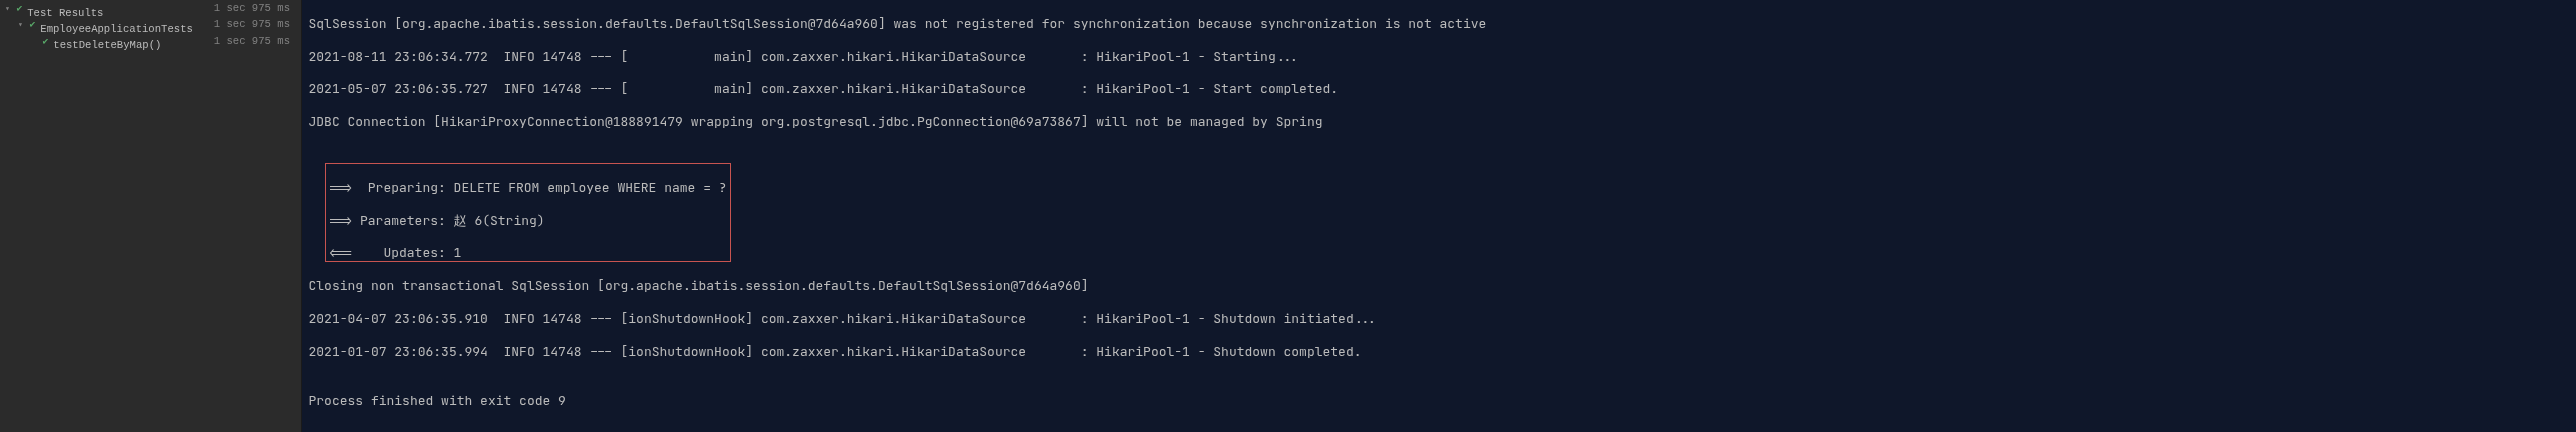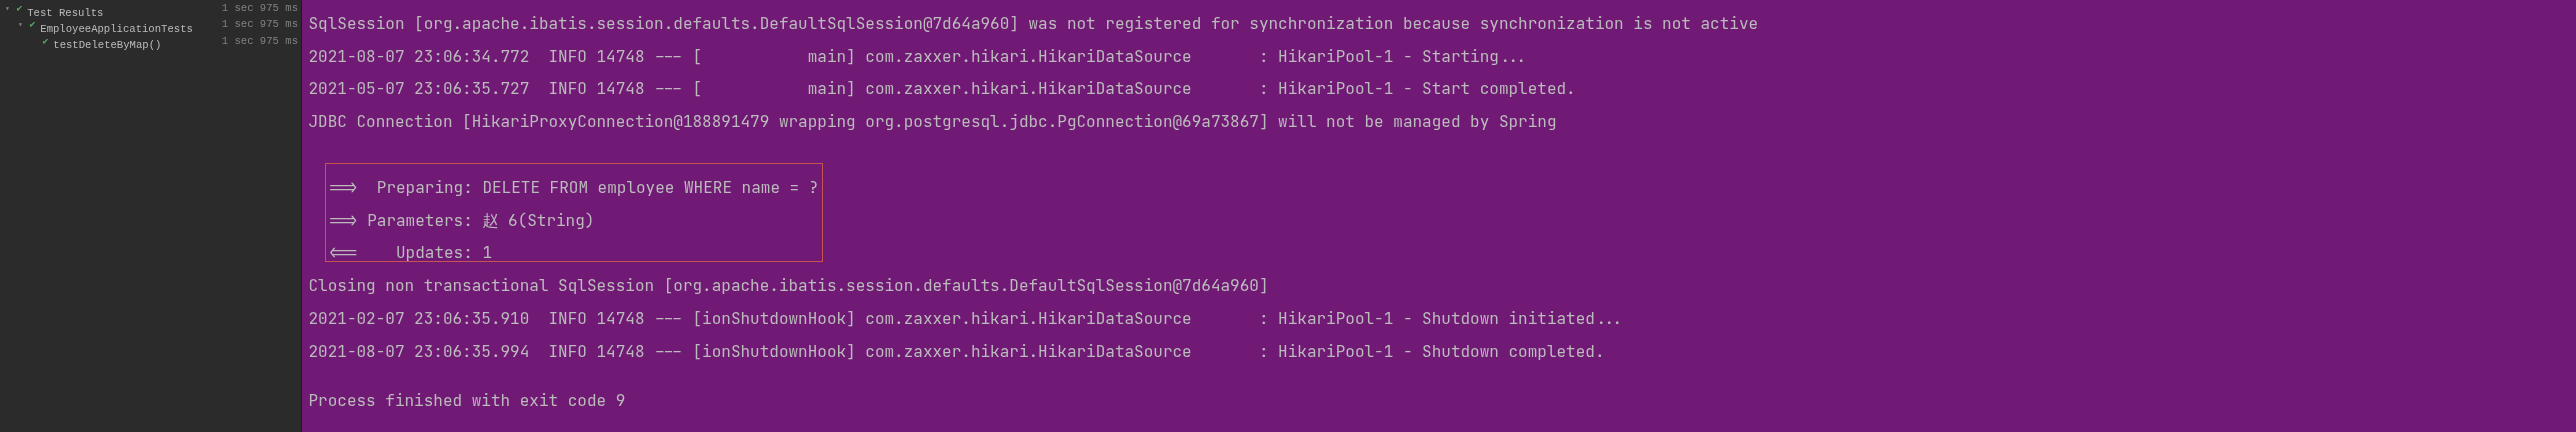--- a/index.html
+++ b/index.html
@@ -40,31 +40,31 @@
     margin-right: 4.9px;
     font-size: 9.8px;
   }
   .tree-row .label {
     flex: 1;
     color: #bbbbbb;
     margin-top: 9px;
   }
   .tree-row .timing {
     color: #808080;
-    margin-right: 3px;
+    margin-right: 11px;
     white-space: nowrap;
   }
   .tree-row.level-1 { padding-left: 18px; }
   .tree-row.level-2 { padding-left: 31px; }
   .console {
     flex: 1;
-    background: #701a75;
+    background: #0f172a;
     padding: 0 6.5px;
     font-family: "JetBrains Mono", "Consolas", "Courier New", monospace;
-    font-size: 16px;
+    font-size: 13px;
     line-height: 16.3px;
     white-space: pre;
     color: #bbbbbb;
     overflow: hidden;
   }
   .console .line {
     display: block;
     white-space: pre;
   }
   .highlight-box {
@@ -106,28 +106,28 @@
       <span class="toggle">&nbsp;</span>
       <span class="pass-icon">✔</span>
       <span class="label">testDeleteByMap()</span>
       <span class="timing">1 sec 975 ms</span>
     </div>
 
   </div>
 
   <div class="console">
 <span class="line">SqlSession [org.apache.ibatis.session.defaults.DefaultSqlSession@7d64a960] was not registered for synchronization because synchronization is not active</span>
-<span class="line">2021-08-07 23:06:34.772  INFO 14748 --- [           main] com.zaxxer.hikari.HikariDataSource       : HikariPool-1 - Starting...</span>
+<span class="line">2021-08-11 23:06:34.772  INFO 14748 --- [           main] com.zaxxer.hikari.HikariDataSource       : HikariPool-1 - Starting...</span>
 <span class="line">2021-05-07 23:06:35.727  INFO 14748 --- [           main] com.zaxxer.hikari.HikariDataSource       : HikariPool-1 - Start completed.</span>
 <span class="line">JDBC Connection [HikariProxyConnection@188891479 wrapping org.postgresql.jdbc.PgConnection@69a73867] will not be managed by Spring</span>
 <span class="highlight-box">
 <span class="line">==&gt;  Preparing: DELETE FROM employee WHERE name = ?</span>
 <span class="line">==&gt; Parameters: 赵 6(String)</span>
 <span class="line">&lt;==    Updates: 1</span></span>
 <span class="line">Closing non transactional SqlSession [org.apache.ibatis.session.defaults.DefaultSqlSession@7d64a960]</span>
-<span class="line">2021-02-07 23:06:35.910  INFO 14748 --- [ionShutdownHook] com.zaxxer.hikari.HikariDataSource       : HikariPool-1 - Shutdown initiated...</span>
-<span class="line">2021-08-07 23:06:35.994  INFO 14748 --- [ionShutdownHook] com.zaxxer.hikari.HikariDataSource       : HikariPool-1 - Shutdown completed.</span>
+<span class="line">2021-04-07 23:06:35.910  INFO 14748 --- [ionShutdownHook] com.zaxxer.hikari.HikariDataSource       : HikariPool-1 - Shutdown initiated...</span>
+<span class="line">2021-01-07 23:06:35.994  INFO 14748 --- [ionShutdownHook] com.zaxxer.hikari.HikariDataSource       : HikariPool-1 - Shutdown completed.</span>
 <span class="line"></span>
 <span class="line">Process finished with exit code 9</span>
   </div>
 
 </div>
 
 
 </body></html>

